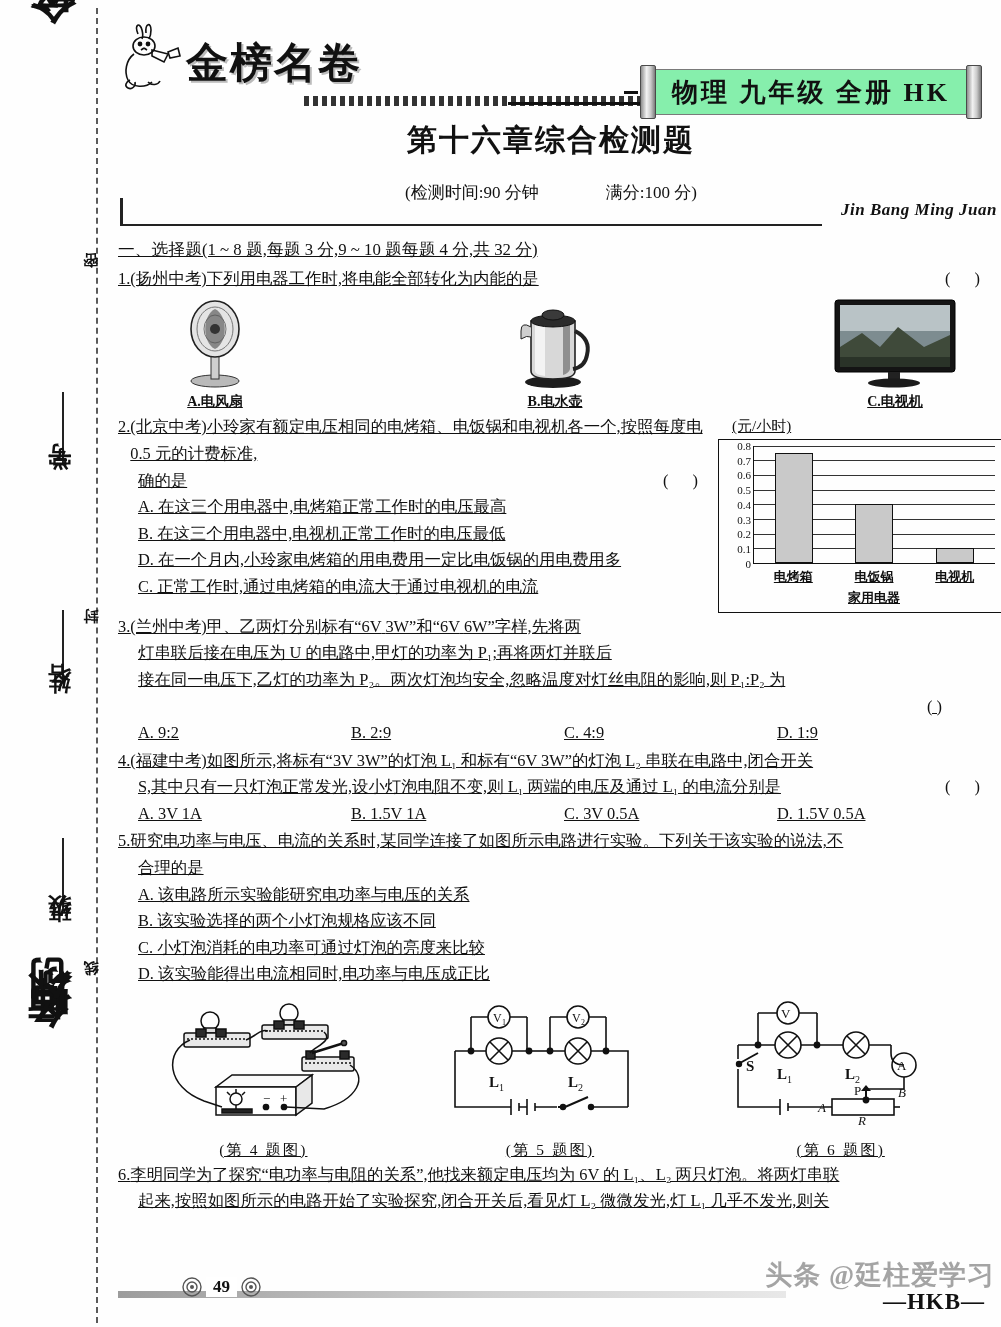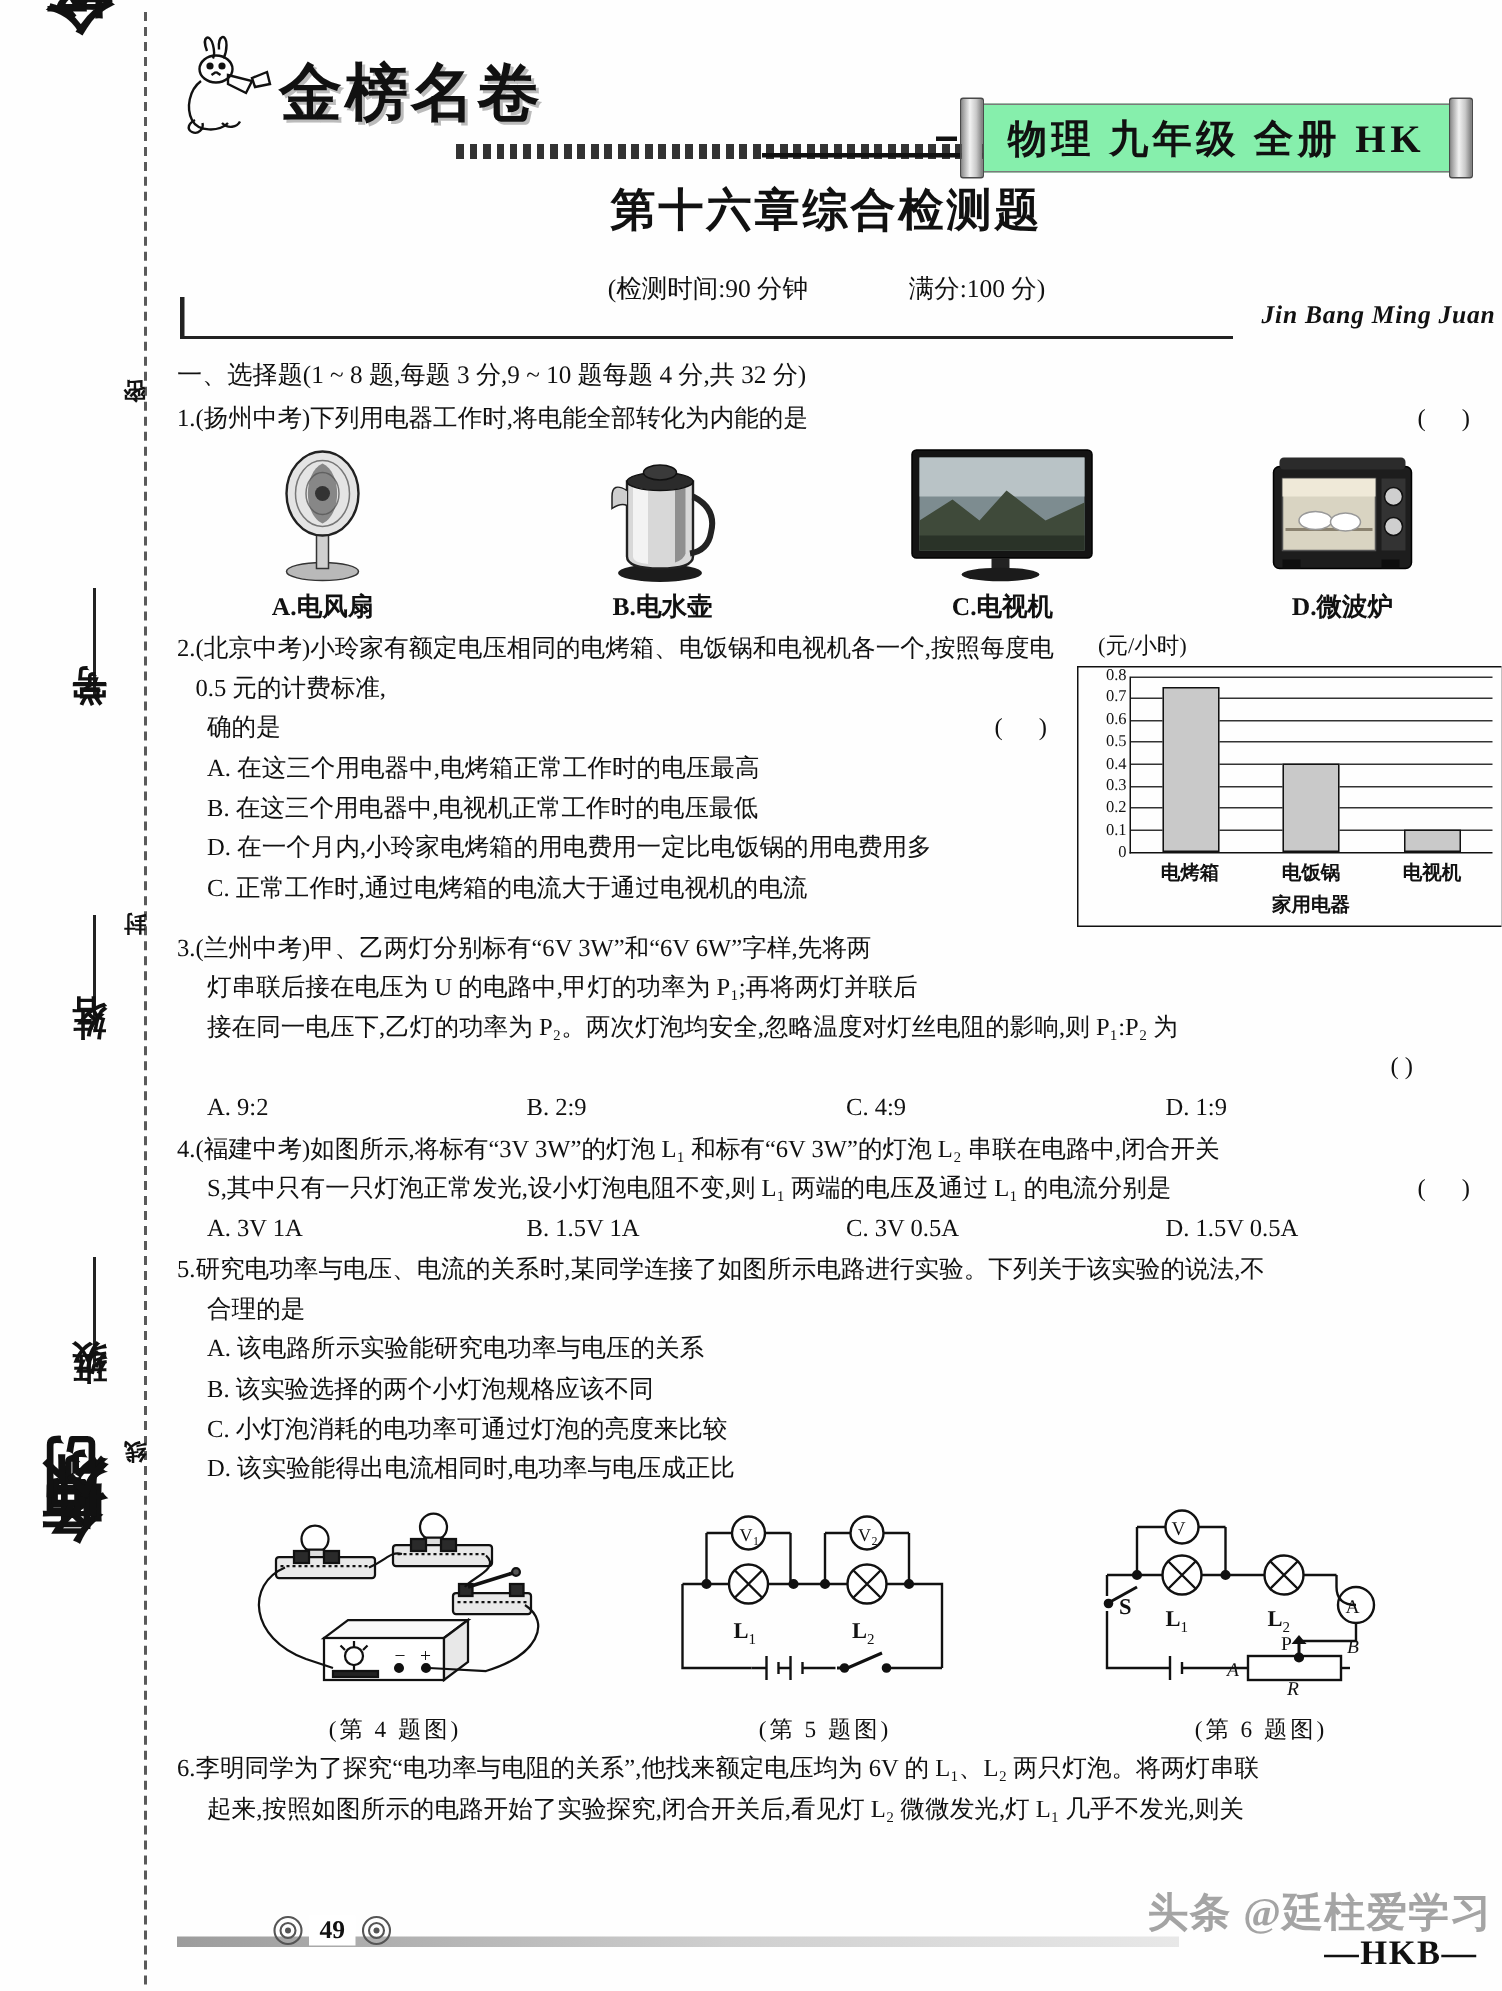--- a/index.html
+++ b/index.html
@@ -65,37 +65,37 @@
   
   .title{position:absolute;left:118px;top:120px;width:866px;text-align:center;}
   .title-main{font-size:30px;font-weight:bold;letter-spacing:2px;}
   .title-sub{margin-top:20px;font-size:17px;display:flex;justify-content:center;gap:67px;}
   .jbmj{position:absolute;right:4px;top:200px;font-size:17px;font-style:italic;font-weight:bold;
     font-family:"Liberation Serif",serif;letter-spacing:0.5px;}
   .hline{position:absolute;left:122px;top:224px;width:700px;height:2px;background:#222;}
   .hline-cap{position:absolute;left:120px;top:198px;width:3px;height:28px;background:#222;}
 
   
-  .body{position:absolute;left:118px;top:236px;width:872px;font-size:16.4px;line-height:1.62;}
+  .body{position:absolute;left:118px;top:236px;width:872px;font-size:16.4px;line-height:1.62;text-decoration:underline;}
   .sec-head{font-size:16.8px;margin-bottom:3px;}
   .q{position:relative;margin-bottom:1px;}
   .qline{display:flex;}
   .qnum{flex:0 0 auto;}
   .qbody{flex:1 1 auto;}
   .indent{padding-left:20px;}
   .blank-paren{float:right;letter-spacing:10px;}
   .opts-row{display:flex;padding-left:20px;}
   .opts-row>div{flex:1 1 0;}
   .opt{padding-left:20px;}
 
   
   .appl-row{display:flex;justify-content:space-between;padding:4px 20px 0 22px;}
   .appl{width:150px;text-align:center;}
   .appl .pic{height:92px;display:flex;align-items:flex-end;justify-content:center;}
-  .appl .cap{font-size:17px;font-weight:bold;margin-top:2px;}
+  .appl .cap{font-size:14px;font-weight:bold;margin-top:2px;}
 
   
   .q2wrap{display:flex;gap:10px;}
   .q2text{flex:0 0 590px;}
   .chart-box{flex:1 1 auto;position:relative;}
   .chart-unit{font-size:15px;margin-left:14px;}
   .chart-frame{border:1.5px solid #111;padding:6px 6px 4px 6px;width:284px;box-sizing:border-box;}
   .plot{position:relative;height:118px;display:flex;}
   .yaxis{position:relative;width:28px;}
   .ylab{position:absolute;right:2px;font-size:11px;line-height:1;transform:translateY(-50%);}
@@ -242,39 +242,20 @@
               <rect x="8" y="8" width="110" height="26" fill="#b9c3c6"></rect>
               <path d="M8 50 L30 36 L48 50 L66 30 L92 50 L118 38 L118 70 L8 70 Z" fill="#3f4a3a"></path>
               <path d="M8 60 L118 60 L118 70 L8 70 Z" fill="#2a3328"></path>
               <rect x="56" y="75" width="12" height="9" fill="#222"></rect>
               <ellipse cx="62" cy="86" rx="26" ry="4.5" fill="#1b1b1b"></ellipse>
             </svg>
           </div>
           <div class="cap">C.电视机</div>
         </div>
 
-        <div class="appl">
-          <div class="pic">
-            <svg width="104" height="88" viewBox="0 0 104 88">
-              <rect x="6" y="10" width="92" height="68" rx="4" fill="#1d1d1d" stroke="#000"></rect>
-              <rect x="10" y="4" width="84" height="8" rx="3" fill="#2b2b2b"></rect>
-              <rect x="12" y="18" width="62" height="48" fill="#d9d4c2" stroke="#555"></rect>
-              <rect x="12" y="18" width="62" height="12" fill="#efe9d8"></rect>
-              <path d="M14 52 h58" stroke="#8a8270" stroke-width="2"></path>
-              <ellipse cx="34" cy="46" rx="11" ry="6" fill="#fff" stroke="#999"></ellipse>
-              <ellipse cx="54" cy="47" rx="10" ry="6" fill="#fff" stroke="#999"></ellipse>
-              <rect x="78" y="18" width="16" height="48" fill="#333"></rect>
-              <circle cx="86" cy="30" r="6" fill="#cfcfcf" stroke="#111"></circle>
-              <circle cx="86" cy="50" r="6" fill="#cfcfcf" stroke="#111"></circle>
-              <rect x="12" y="72" width="12" height="6" fill="#0e0e0e"></rect>
-              <rect x="78" y="72" width="12" height="6" fill="#0e0e0e"></rect>
-            </svg>
-          </div>
-          <div class="cap">D.微波炉</div>
-        </div>
 
       </div>
     </div>
 
     <div class="q">
       <div class="q2wrap">
         <div class="q2text">
           <div class="qline">
             <span class="qnum">2.</span>
             <span class="qbody">(北京中考)小玲家有额定电压相同的电烤箱、电饭锅和电视机各一个,按照每度电 0.5 元的计费标准,</span>

